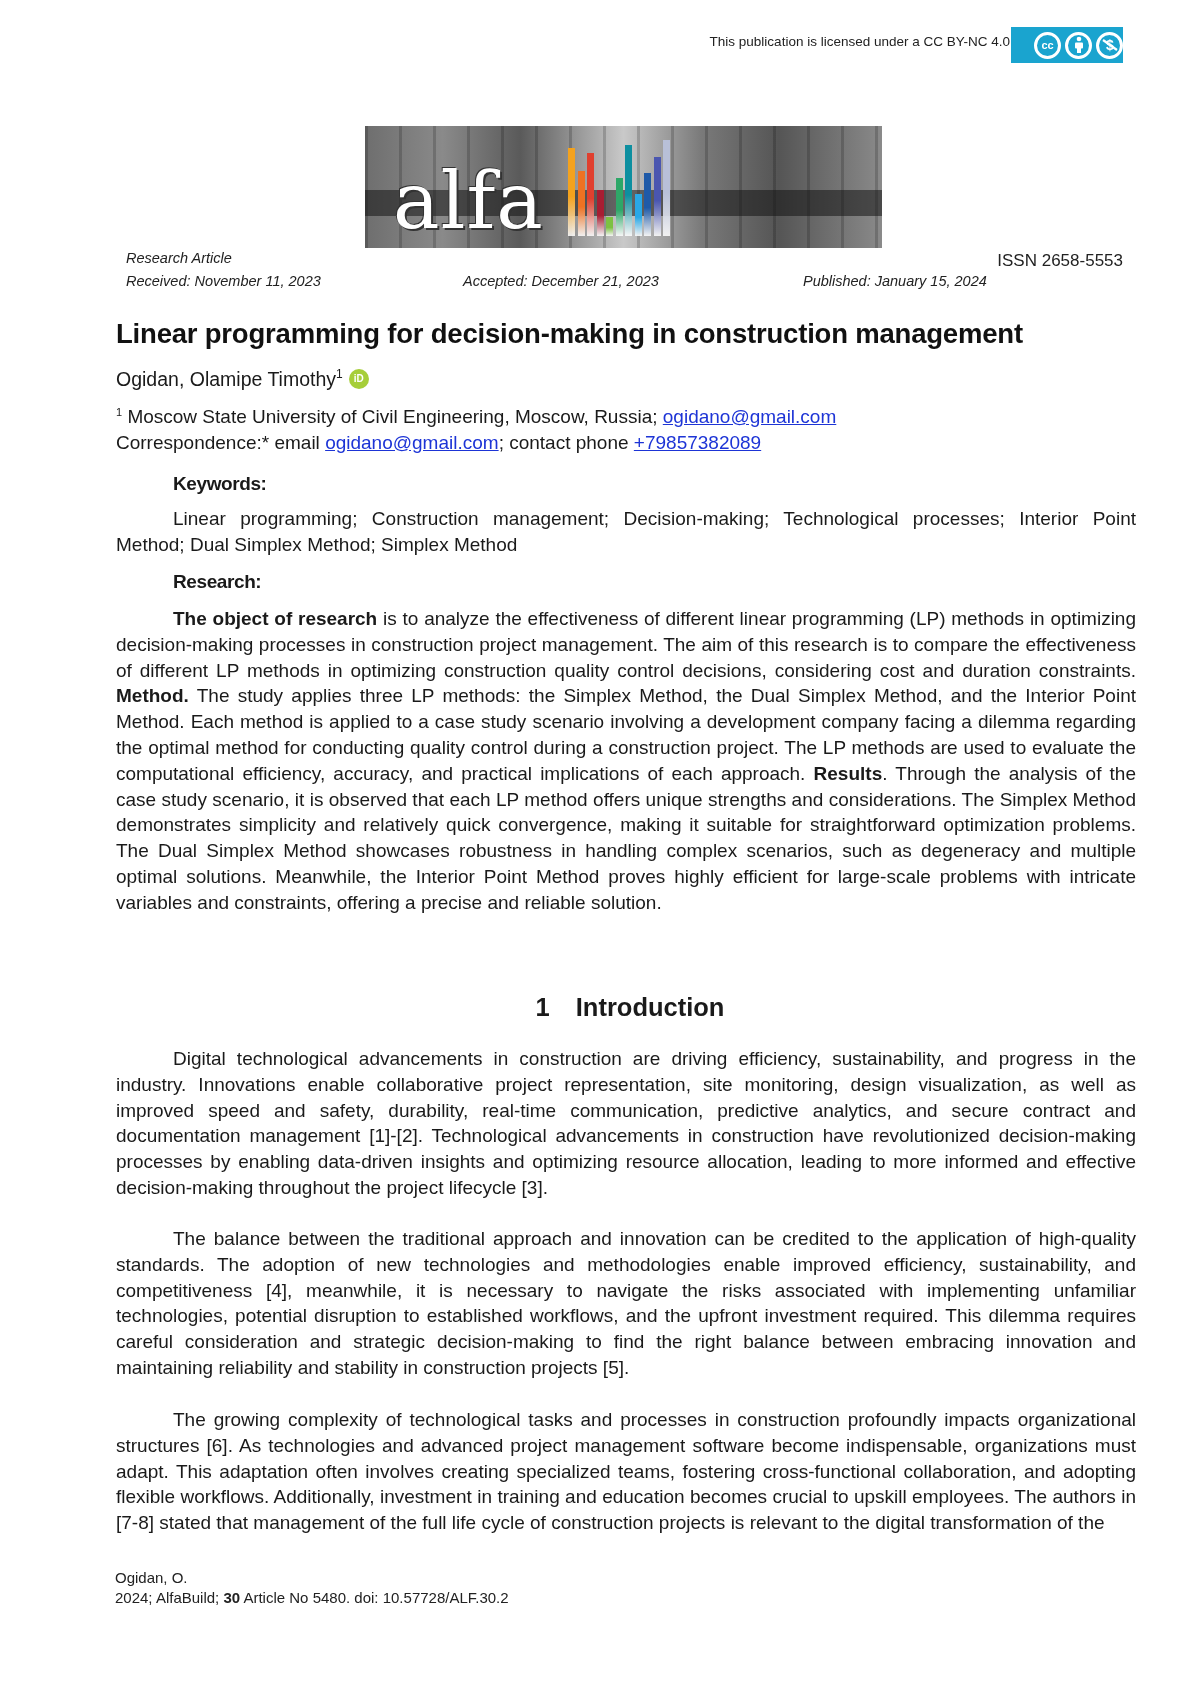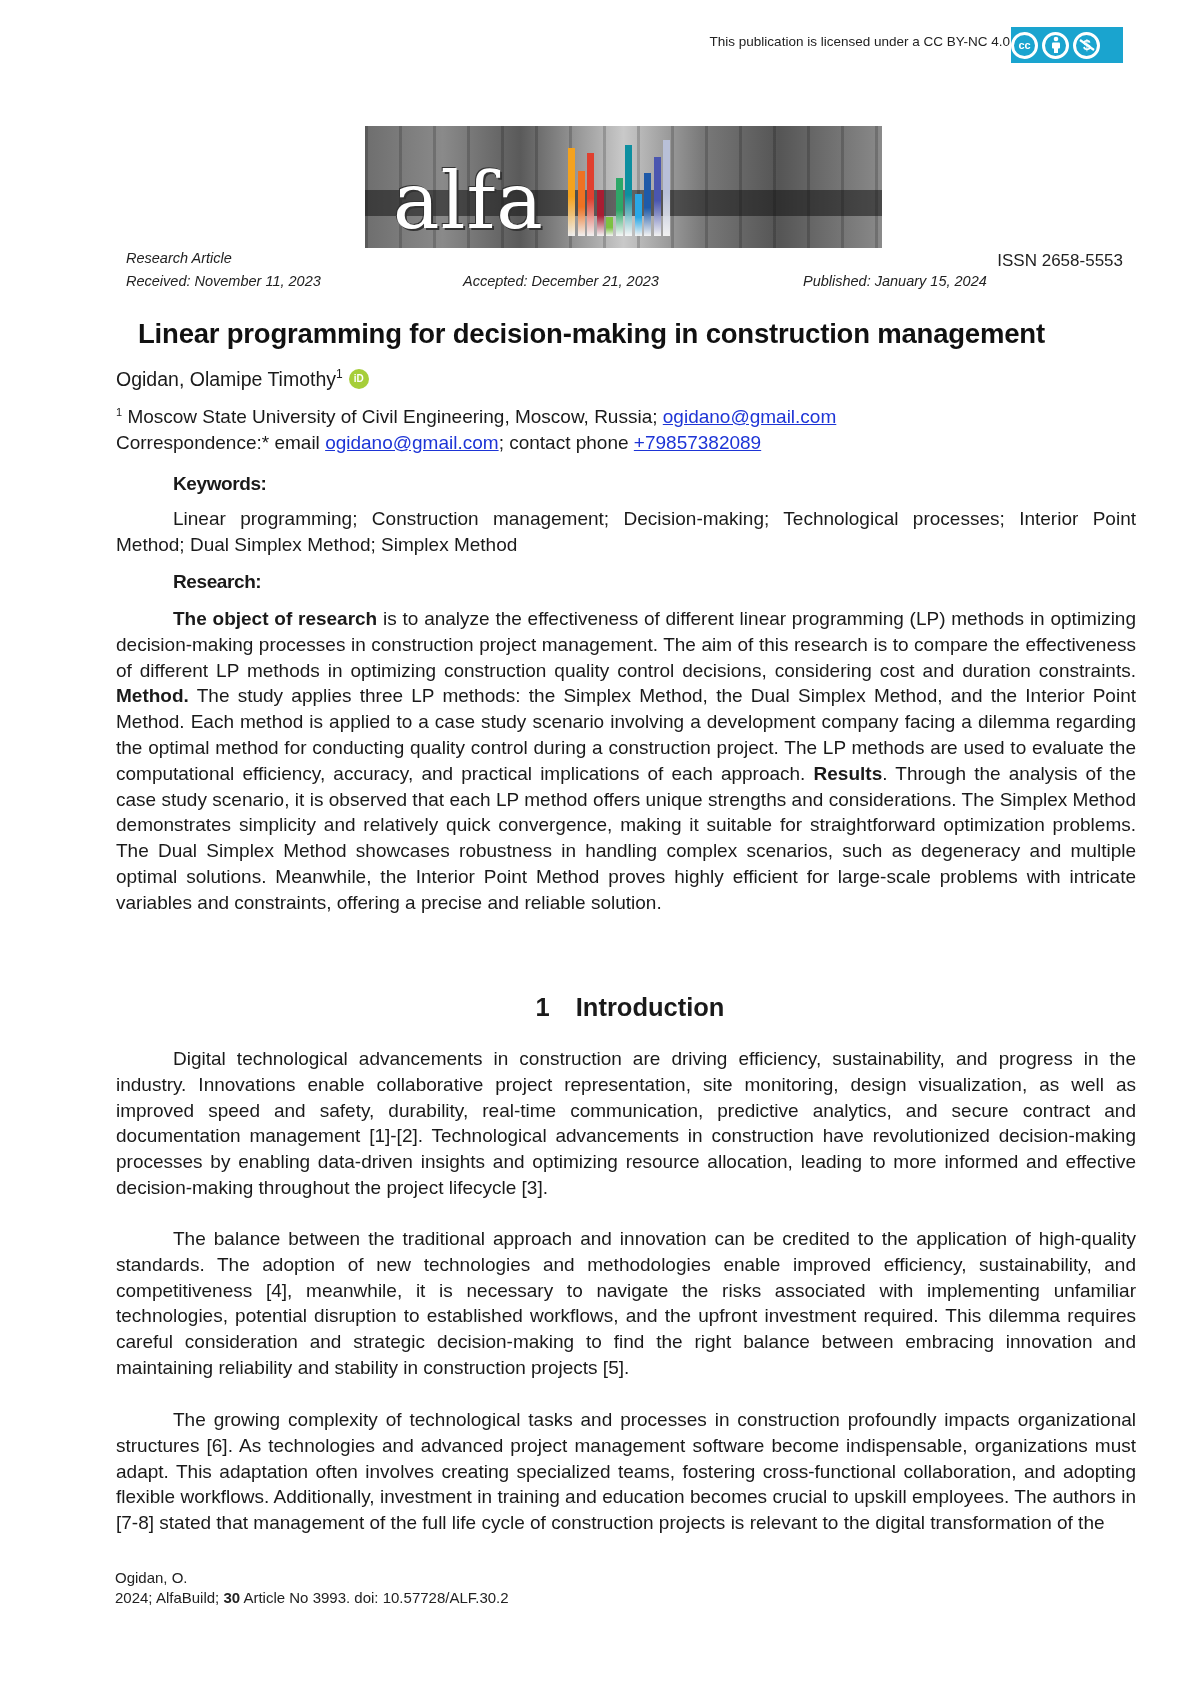--- a/index.html
+++ b/index.html
@@ -6,21 +6,21 @@
     body {
       width: 1200px; height: 1697px; position: relative; overflow: hidden;
       font-family: "Liberation Sans", sans-serif; color: #1a1a1a;
     }
     .license {
       position: absolute; top: 34px; left: 17px; width: 993px; text-align: right;
       font-size: 13.5px; color: #222;
     }
     .cc-badge {
       position: absolute; top: 27px; left: 1011px; width: 112px; height: 36px;
-      background: #1aa4cf; display: flex; align-items: center; justify-content: flex-start; gap: 4px;
+      background: #1aa4cf; display: flex; align-items: center; justify-content: flex-end; gap: 4px;
     }
     .cc-badge .circ {
       width: 27px; height: 27px; border: 3px solid #fff; border-radius: 50%;
       box-sizing: border-box; display: flex; align-items: center; justify-content: center;
       color: #fff; font-weight: bold; font-size: 11px; font-family: "Liberation Sans", sans-serif;
     }
     .banner {
       position: absolute; top: 126px; left: 365px; width: 517px; height: 122px;
       background: linear-gradient(90deg, #6e6e6e 0%, #8a8a8a 15%, #5a5a5a 30%, #c9c9c9 50%, #7a7a7a 65%, #555 80%, #8a8a8a 100%);
       overflow: hidden;
@@ -38,21 +38,21 @@
       text-shadow: 2px 2px 0 #333, -1px -1px 0 #333;
     }
     .banner .word.alfa { left: 28px; }
     .banner .word.build { right: 26px; }
     .banner .bars { position: absolute; left: 203px; bottom: 12px; height: 96px; width: 105px; }
     .banner .bars span { position: absolute; bottom: 0; width: 7px; }
     .meta-row { position: absolute; font-style: italic; font-size: 14.5px; color: #222; }
     .issn { position: absolute; top: 251px; right: 77px; font-size: 17px; color: #222; }
     .title {
       position: absolute; top: 318px; left: 116px; width: 1020px;
-      font-size: 27.5px; font-weight: bold; color: #111; letter-spacing: -0.2px; margin-left: 22px;
+      font-size: 27.5px; font-weight: bold; color: #111; letter-spacing: -0.2px;
     }
     .author { position: absolute; top: 367px; left: 116px; font-size: 19.5px; }
     .author sup { font-size: 12px; }
     .orcid {
       display: inline-block; width: 20px; height: 20px; border-radius: 50%; background: #a6ce39;
       color: #fff; font-size: 10px; font-weight: bold; text-align: center; line-height: 20px;
       vertical-align: 4px; margin-left: 6px;
     }
     .affil { position: absolute; left: 116px; font-size: 19px; }
     .affil sup { font-size: 11px; }
@@ -136,14 +136,14 @@
 <div class="section-title">
   <span class="num">1</span><span>Introduction</span>
 </div>
 
 <div class="para" style="top:1046px;">Digital technological advancements in construction are driving efficiency, sustainability, and progress in the industry. Innovations enable collaborative project representation, site monitoring, design visualization, as well as improved speed and safety, durability, real-time communication, predictive analytics, and secure contract and documentation management [1]-[2]. Technological advancements in construction have revolutionized decision-making processes by enabling data-driven insights and optimizing resource allocation, leading to more informed and effective decision-making throughout the project lifecycle [3].</div>
 <div class="para" style="top:1226px;">The balance between the traditional approach and innovation can be credited to the application of high-quality standards. The adoption of new technologies and methodologies enable improved efficiency, sustainability, and competitiveness [4], meanwhile, it is necessary to navigate the risks associated with implementing unfamiliar technologies, potential disruption to established workflows, and the upfront investment required. This dilemma requires careful consideration and strategic decision-making to find the right balance between embracing innovation and maintaining reliability and stability in construction projects [5].</div>
 <div class="para" style="top:1407px;">The growing complexity of technological tasks and processes in construction profoundly impacts organizational structures [6]. As technologies and advanced project management software become indispensable, organizations must adapt. This adaptation often involves creating specialized teams, fostering cross-functional collaboration, and adopting flexible workflows. Additionally, investment in training and education becomes crucial to upskill employees. The authors in [7-8] stated that management of the full life cycle of construction projects is relevant to the digital transformation of the</div>
 
 <div class="footer">
   <div>Ogidan, O.</div>
-  <div><span>2024; AlfaBuild; </span><b>30</b><span> Article No 3993. doi: 10.57728/ALF.30.2</span></div>
+  <div><span>2024; AlfaBuild; </span><b>30</b><span> Article No 5480. doi: 10.57728/ALF.30.2</span></div>
 </div>
 
 </body></html>

